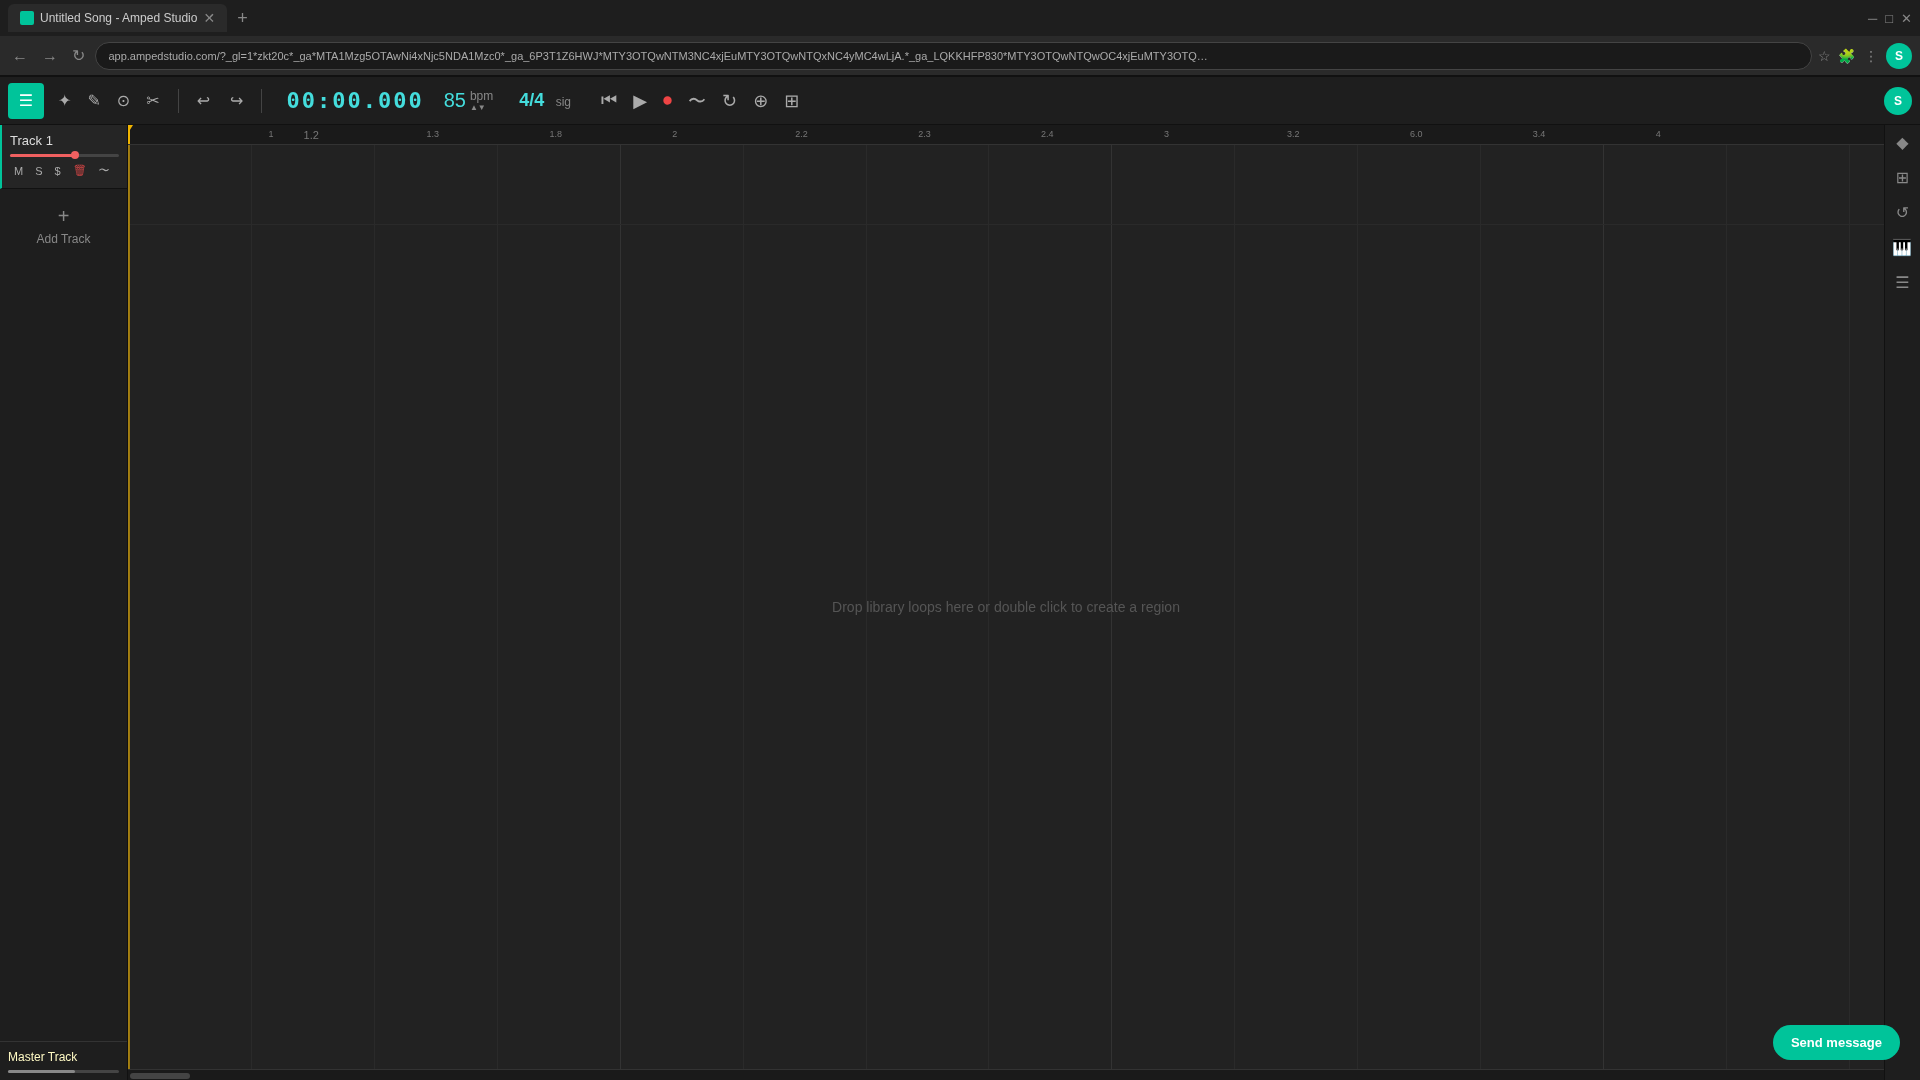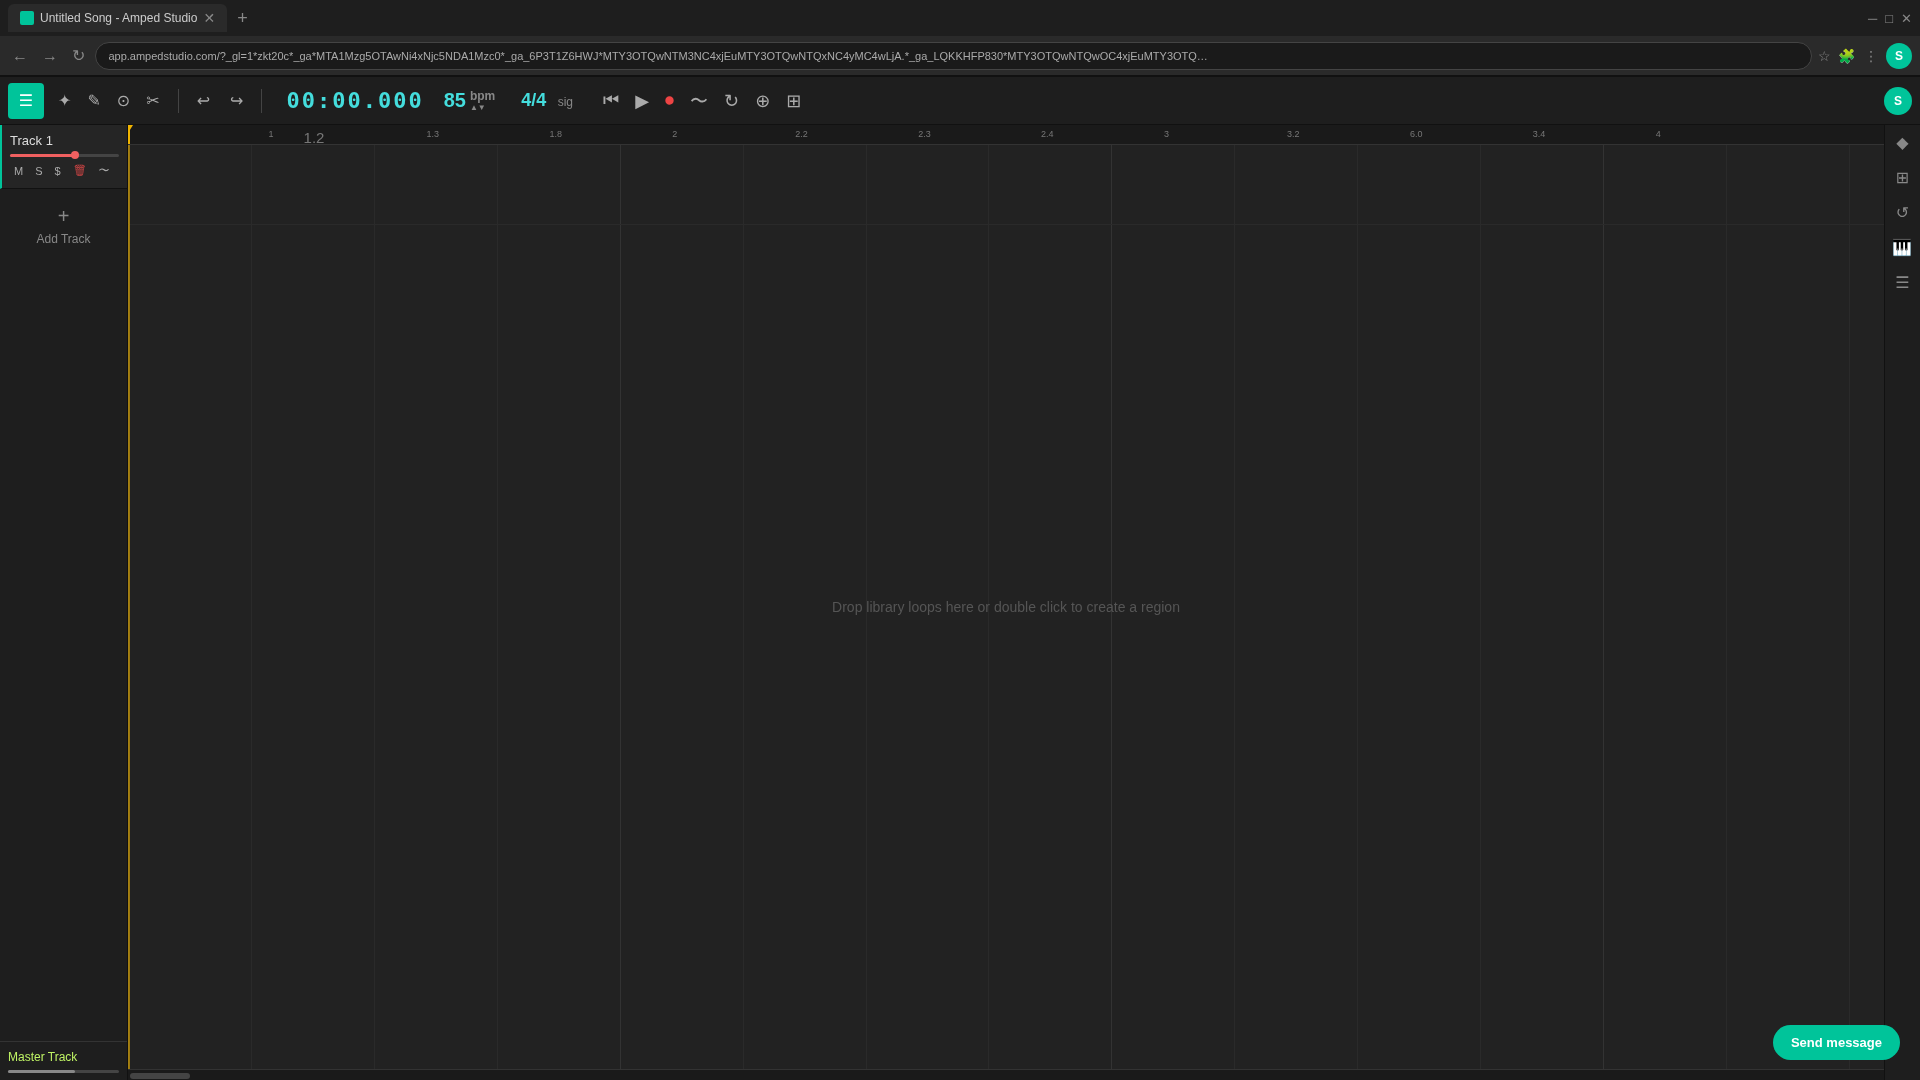--- a/index.html
+++ b/index.html
@@ -19,21 +19,21 @@
     .nav-icon { color: #888; font-size: 14px; cursor: pointer; }
     .browser-avatar { width: 26px; height: 26px; background: #00c49a; border-radius: 50%; display: flex; align-items: center; justify-content: center; color: white; font-size: 12px; font-weight: bold; }
 
     
     .app-header { display: flex; align-items: center; height: 48px; background: #1e1e1e; border-bottom: 1px solid #111; padding: 0 8px; gap: 8px; }
     .hamburger-btn { background: #00c49a; border: none; color: white; width: 36px; height: 36px; border-radius: 4px; cursor: pointer; font-size: 16px; display: flex; align-items: center; justify-content: center; }
     .tool-group { display: flex; gap: 4px; align-items: center; }
     .tool-btn { background: none; border: none; color: #aaa; cursor: pointer; padding: 4px 6px; border-radius: 3px; font-size: 16px; }
     .divider { width: 1px; height: 24px; background: #444; margin: 0 4px; }
     .time-display { color: #4dd; font-size: 22px; font-weight: bold; font-family: monospace; letter-spacing: 2px; margin: 0 12px; }
-    .bpm-display { display: flex; align-items: center; gap: 4px; color: #4dd; font-size: 20px; font-weight: bold; }
+    .bpm-display { display: flex; align-items: center; gap: 4px; color: #4dd; font-size: 20px; font-weight: normal; }
     .bpm-label { color: #888; font-size: 12px; }
     .bpm-arrows { display: flex; flex-direction: column; font-size: 8px; color: #888; }
     .time-sig { color: #4dd; font-size: 18px; font-weight: bold; margin: 0 8px; }
     .sig-label { color: #888; font-size: 12px; }
     .transport-group { display: flex; align-items: center; gap: 8px; margin-left: 8px; }
     .transport-btn { background: none; border: none; color: #aaa; font-size: 18px; cursor: pointer; padding: 4px; }
     .record-btn { color: #e44; }
     .right-panel-icons { margin-left: auto; display: flex; gap: 8px; align-items: center; }
     .app-avatar { width: 28px; height: 28px; background: #00c49a; border-radius: 50%; display: flex; align-items: center; justify-content: center; color: white; font-size: 12px; font-weight: bold; }
 
@@ -52,21 +52,21 @@
     .ctrl-btn.s { color: #aaa; }
     .ctrl-btn.lock { color: #aaa; }
     .ctrl-btn.del { color: #c44; }
     .ctrl-btn.wave { color: #aaa; }
 
     .add-track-btn { display: flex; flex-direction: column; align-items: center; justify-content: center; padding: 16px; cursor: pointer; color: #888; font-size: 12px; gap: 4px; }
     .add-plus { font-size: 20px; }
 
     .spacer { flex: 1; }
     .master-track { padding: 8px; border-top: 1px solid #333; }
-    .master-label { font-size: 12px; color: #bef264; margin-bottom: 6px; }
+    .master-label { font-size: 12px; color: #fef9c3; margin-bottom: 6px; }
     .master-slider { width: 100%; height: 3px; background: #444; border-radius: 2px; }
     .master-fill { height: 100%; width: 60%; background: #888; border-radius: 2px; }
     .timeline-ruler { height: 20px; background: #1a1a1a; border-bottom: 1px solid #333; display: flex; align-items: center; position: relative; overflow: hidden; }
 
     .track-lanes { flex: 1; background: #222; position: relative; overflow: hidden; display: flex; flex-direction: column; }
     .drop-hint { position: absolute; top: 50%; left: 50%; transform: translate(-50%, -50%); color: #555; font-size: 14px; text-align: center; pointer-events: none; white-space: nowrap; }
 
     
     .right-sidebar { width: 36px; background: #1e1e1e; border-left: 1px solid #111; display: flex; flex-direction: column; align-items: center; padding: 8px 0; gap: 16px; flex-shrink: 0; }
     .sidebar-icon { color: #888; font-size: 16px; cursor: pointer; }
@@ -203,21 +203,21 @@
     <div class="timeline-ruler" style="position:relative;">
 
       <div style="position:absolute;left:0;top:0;width:2px;height:100%;background:#f0b400;z-index:10;">
         <div class="playhead-head"></div>
       </div>
 
       <div style="position:absolute;left:0;right:0;top:0;bottom:0;display:flex;">
 
         <div style="position:absolute;left:8%;color:#777;font-size:9px;top:4px;">1</div>
         <div style="position:absolute;left:1px;top:12px;width:1px;height:6px;background:#555;"></div>
-        <div style="position:absolute;left:10%;color:#777;font-size:15px;top:4px;">1.2</div>
+        <div style="position:absolute;left:10%;color:#777;font-size:11px;top:4px;">1.2</div>
         <div style="position:absolute;left:17%;color:#777;font-size:9px;top:4px;">1.3</div>
         <div style="position:absolute;left:24%;color:#777;font-size:9px;top:4px;">1.8</div>
         <div style="position:absolute;left:31%;color:#777;font-size:9px;top:4px;">2</div>
         <div style="position:absolute;left:38%;color:#777;font-size:9px;top:4px;">2.2</div>
         <div style="position:absolute;left:45%;color:#777;font-size:9px;top:4px;">2.3</div>
         <div style="position:absolute;left:52%;color:#777;font-size:9px;top:4px;">2.4</div>
         <div style="position:absolute;left:59%;color:#777;font-size:9px;top:4px;">3</div>
         <div style="position:absolute;left:66%;color:#777;font-size:9px;top:4px;">3.2</div>
         <div style="position:absolute;left:73%;color:#777;font-size:9px;top:4px;">6.0</div>
         <div style="position:absolute;left:80%;color:#777;font-size:9px;top:4px;">3.4</div>

